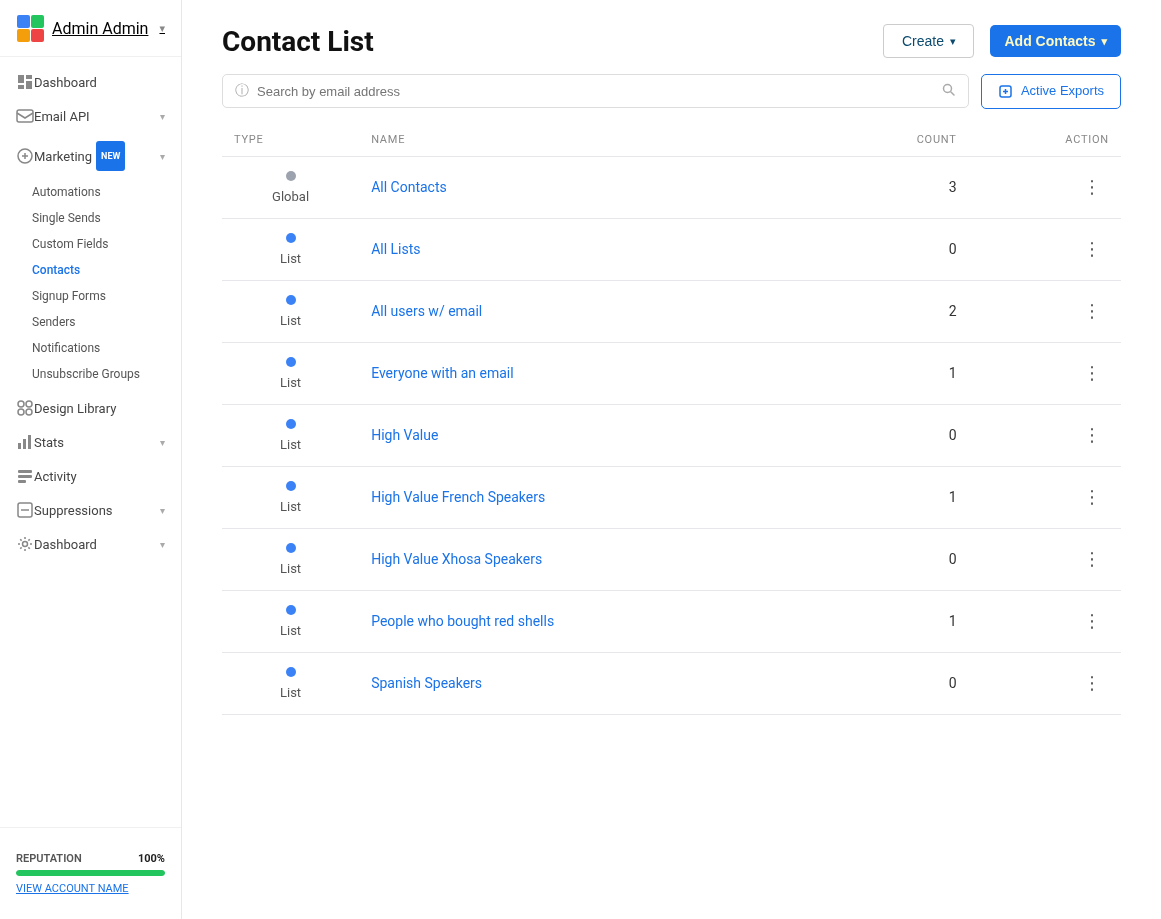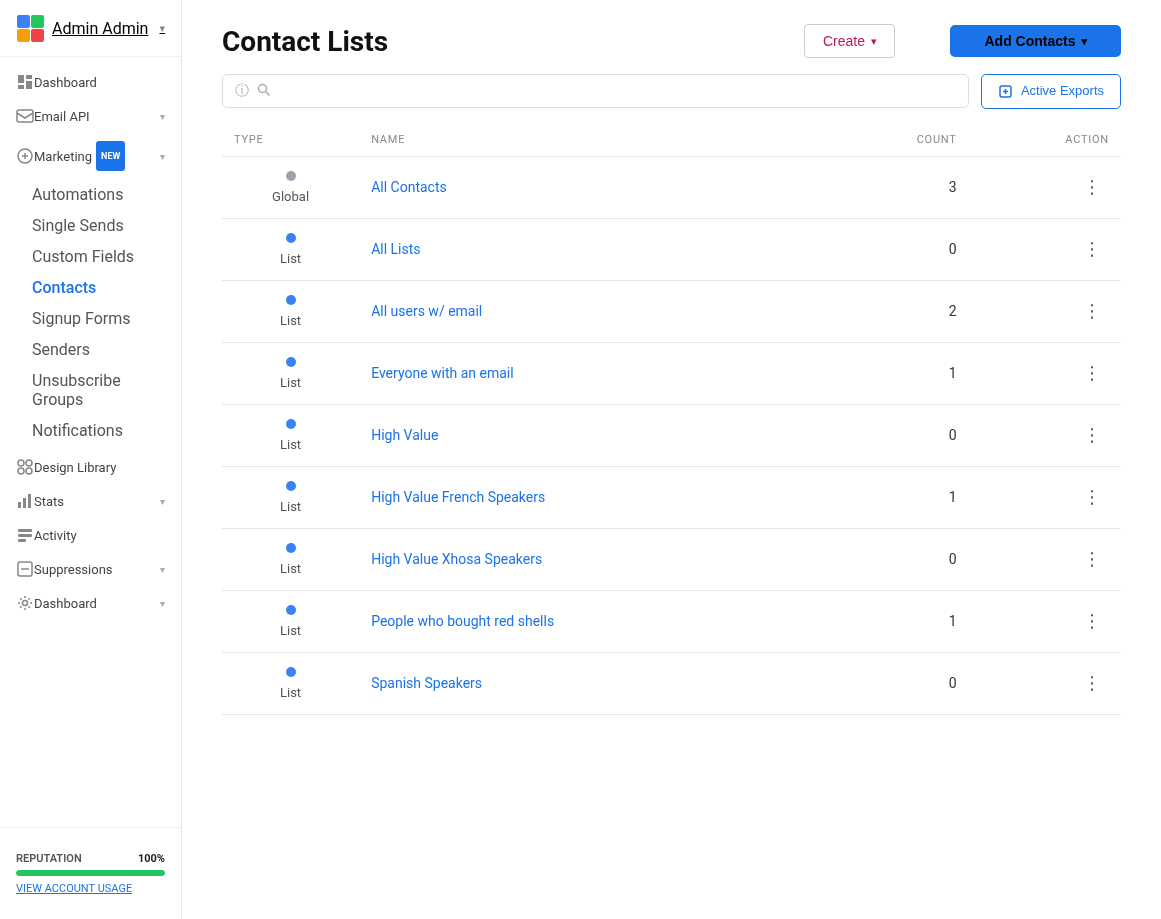--- a/index.html
+++ b/index.html
@@ -54,21 +54,21 @@
       color: #fff;
       font-size: 9px;
       font-weight: 700;
       padding: 10px 5px;
       border-radius: 3px;
       margin-left: 4px;
     }
     .sub-nav { padding: 0 0 4px 0; }
     .sub-nav-item {
       padding: 6px 16px 6px 32px;
-      font-size: 16px;
+      font-size: 12px;
       color: #555;
       cursor: pointer;
     }
     .sub-nav-item.active { color: #1a73e8; font-weight: 500; }
 
     .sidebar-bottom {
       padding: 24px 16px;
       border-top: 1px solid #f0f0f0;
     }
     .reputation-row {
@@ -123,37 +123,36 @@
     }
     .btn-create {
       display: flex;
       align-items: center;
       gap: 6px;
       padding: 8px 18px;
       border: 1.5px solid #ccc;
       border-radius: 4px;
       background: #fff;
       font-size: 14px;
-      color: #be185d;
+      color: #0c4a6e;
       cursor: pointer;
       font-weight: 500;
     }
     .btn-add-contacts {
       display: flex;
       align-items: center;
       gap: 6px;
-      padding: 8px 34px;
+      padding: 8px 14px;
       border-radius: 5px;
       background: #1a73e8;
-      color: #000000;
+      color: #fef9c3;
       font-size: 14px;
       font-weight: 600;
       cursor: pointer;
       border: none;
-      margin-left: 39px;
     }
 
     .search-exports-row {
       display: flex;
       align-items: center;
       padding: 0 40px 16px 40px;
       gap: 12px;
     }
     .search-box {
       display: flex;
@@ -301,22 +300,22 @@
       <span class="nav-chevron">▾</span>
     </div>
 
     <div class="sub-nav">
       <div class="sub-nav-item">Automations</div>
       <div class="sub-nav-item">Single Sends</div>
       <div class="sub-nav-item">Custom Fields</div>
       <div class="sub-nav-item active">Contacts</div>
       <div class="sub-nav-item">Signup Forms</div>
       <div class="sub-nav-item">Senders</div>
+      <div class="sub-nav-item">Notifications</div>
       <div class="sub-nav-item">Unsubscribe Groups</div>
-      <div class="sub-nav-item">Notifications</div>
     </div>
 
     <div class="nav-item">
       <svg class="nav-icon" viewBox="0 0 18 18" fill="none">
         <circle cx="5" cy="5" r="3" stroke="#888" stroke-width="1.5" fill="none"></circle>
         <circle cx="13" cy="5" r="3" stroke="#888" stroke-width="1.5" fill="none"></circle>
         <circle cx="5" cy="13" r="3" stroke="#888" stroke-width="1.5" fill="none"></circle>
         <circle cx="13" cy="13" r="3" stroke="#888" stroke-width="1.5" fill="none"></circle>
       </svg>
       <span>Design Library</span>
@@ -361,41 +360,42 @@
   </div>
 
   <div class="sidebar-bottom">
     <div class="reputation-row">
       <span>REPUTATION</span>
       <span class="rep-percent">100%</span>
     </div>
     <div class="rep-bar-bg">
       <div class="rep-bar-fill" style="width: 100%;"></div>
     </div>
-    <span class="view-usage">VIEW ACCOUNT USAGE</span>
+    <span class="view-usage">VIEW ACCOUNT NAME</span>
   </div>
 </aside>
 
 <main class="main">
 
   <div class="main-header">
-    <h1 class="page-title">Contact Lists</h1>
+    <h1 class="page-title">Contact List</h1>
     <button class="btn-create">
       <span>Create</span>
       <span style="font-size:11px;">▾</span>
     </button>
     <button class="btn-add-contacts">
       <span>Add Contacts</span>
       <span style="font-size:11px;">▾</span>
     </button>
   </div>
 
   <div class="search-exports-row">
     <div class="search-box">
       <span class="search-info-icon">ⓘ</span>
+      <input type="text" placeholder="Search by email address" style="">
       <span class="search-icon-btn">
         <svg width="14" height="14" viewBox="0 0 14 14" fill="none">
             <circle cx="5.5" cy="5.5" r="4" stroke="#aaa" stroke-width="1.5"></circle>
             <path d="M9 9l3 3" stroke="#aaa" stroke-width="1.5" stroke-linecap="round"></path>
           </svg>
       </span>
     </div>
     <button class="btn-active-exports">
       <svg width="15" height="15" viewBox="0 0 15 15" fill="none">
         <rect x="2" y="2" width="11" height="11" rx="2" stroke="#1a73e8" stroke-width="1.5" fill="none"></rect>

